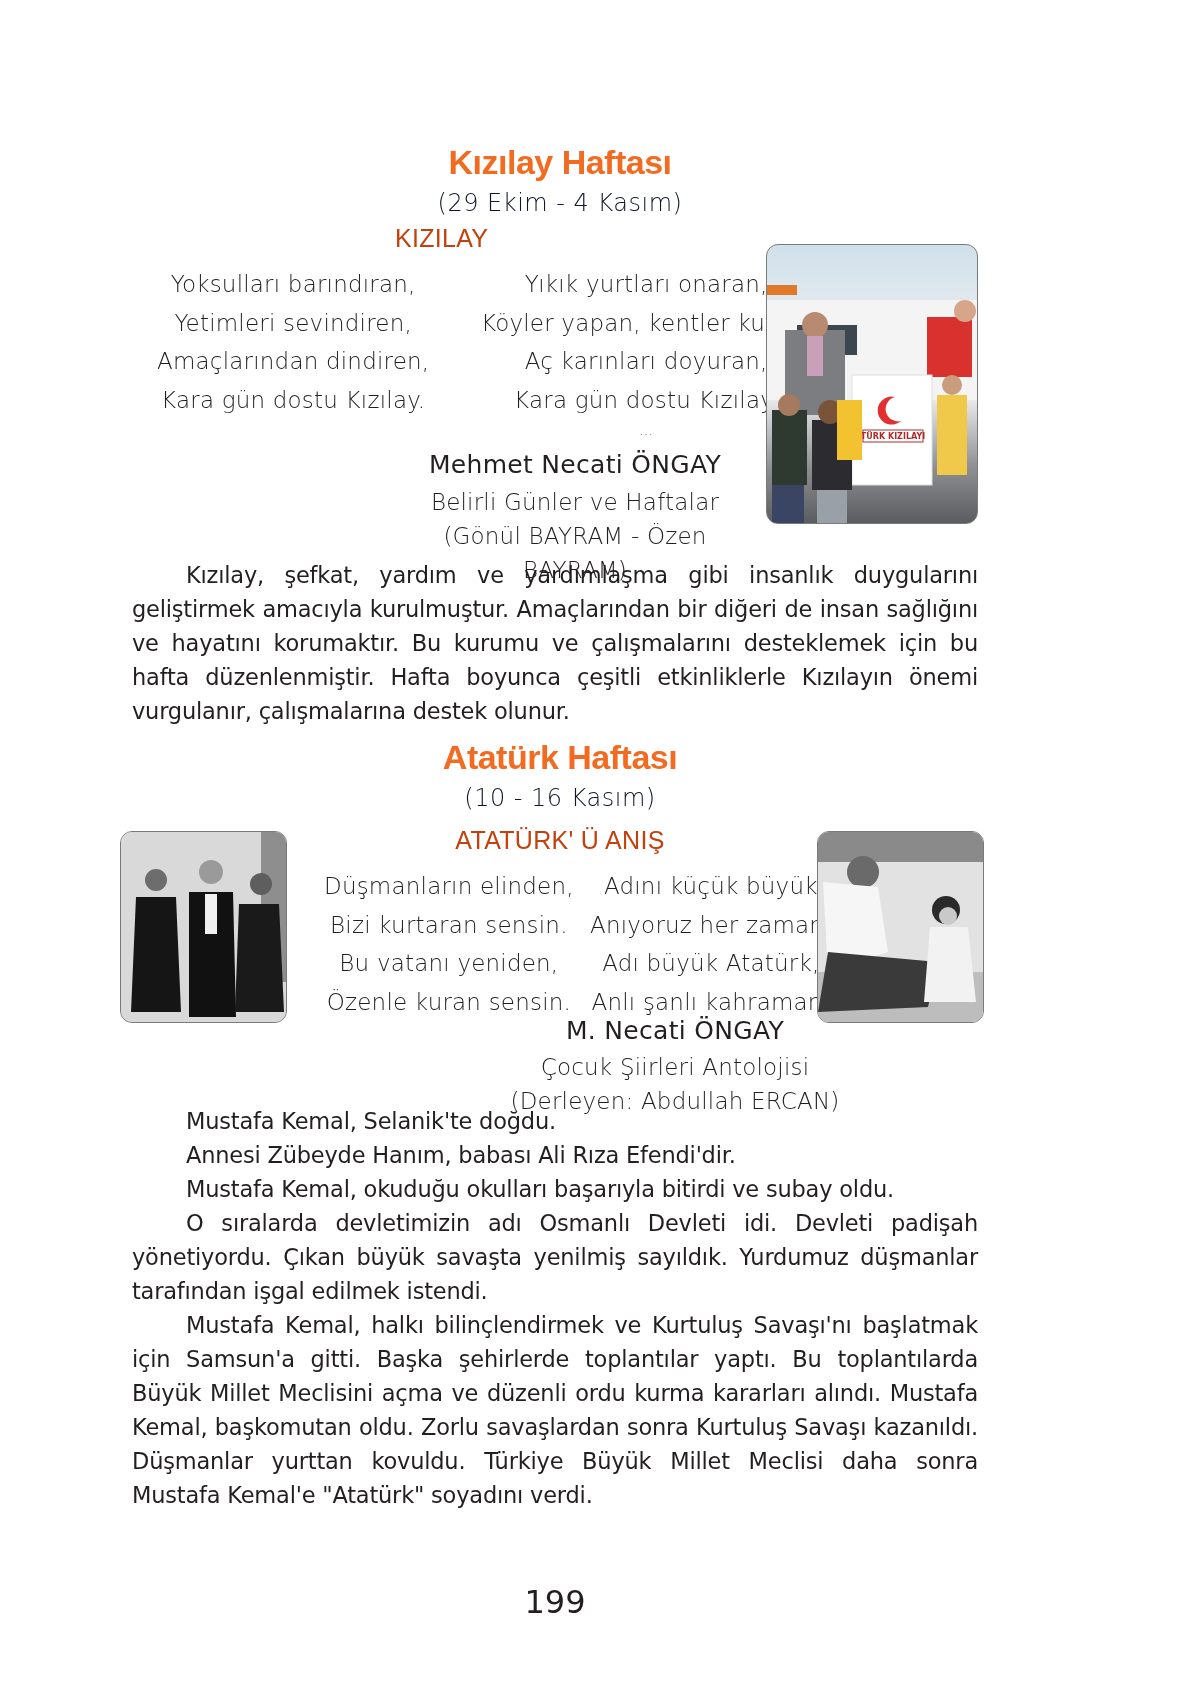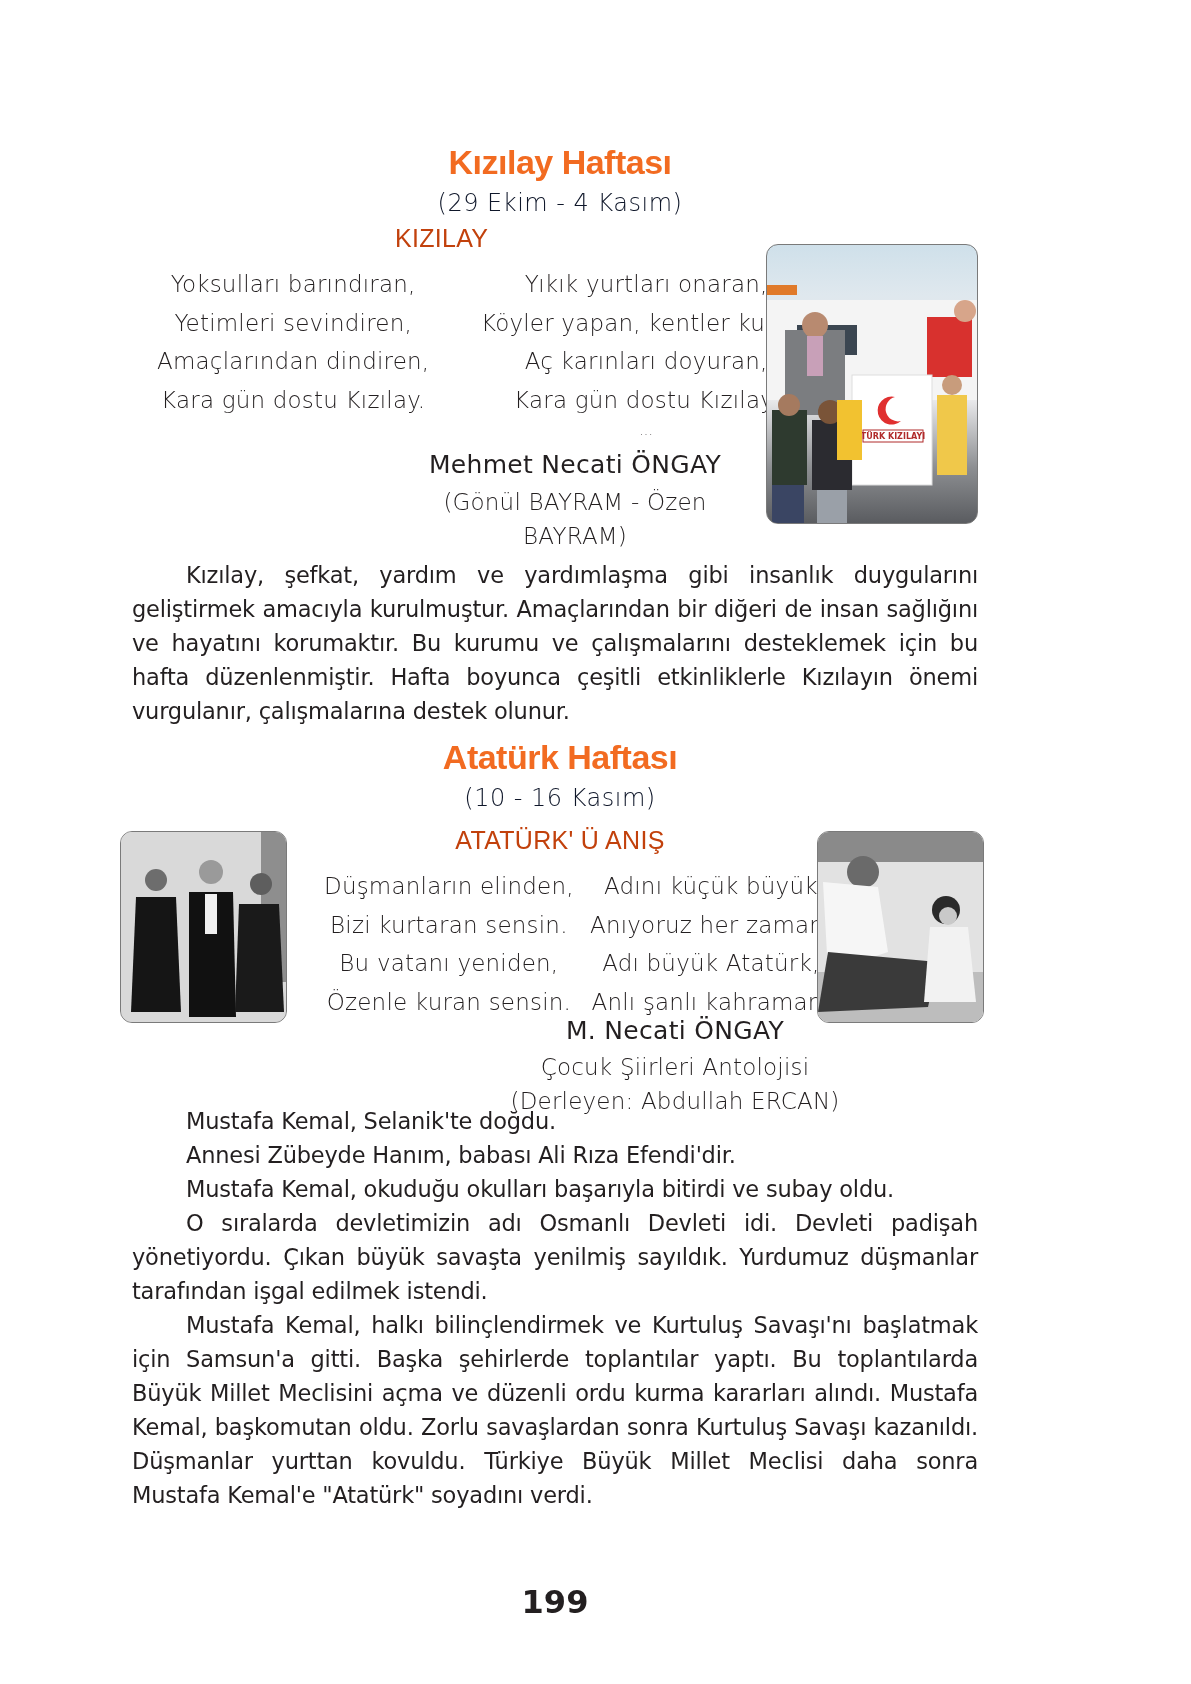--- a/index.html
+++ b/index.html
@@ -9,21 +9,21 @@
     .h-title { font-family: "Liberation Sans", sans-serif; font-weight: bold; color: #f26b21;
                font-size: 34px; letter-spacing: -0.5px; text-align: center; }
     .dates { font-size: 24px; font-weight: 200; text-align: center; color: #0f172a; letter-spacing: 0.5px; }
     .poem-title { font-family: "Liberation Sans", sans-serif; color: #c2410c; font-size: 25px; text-align: center; letter-spacing: 0.3px; }
     .verse { font-size: 23px; line-height: 38.5px; white-space: nowrap; font-weight: 300; letter-spacing: 0.2px; text-align: center; }
     .author { font-size: 25px; text-align: center; letter-spacing: 0.3px; }
     .source { font-size: 23px; text-align: center; line-height: 34px; font-weight: 200; letter-spacing: 0.2px; }
     .para { font-size: 22.5px; line-height: 34px; text-align: justify; letter-spacing: -0.2px; }
     .para .ind { display: inline-block; width: 54px; }
     .photo { border-radius: 12px; overflow: hidden; border: 1px solid #7a7a7a; }
-    .page-num { font-size: 32px; font-weight: 700; text-align: center; }
+    .page-num { font-size: 32px; font-weight: 400; text-align: center; }
   </style>
 </head>
 <body>
 
 <div class="abs h-title" style="left:400px; top:103px; width:320px;">Kızılay Haftası</div>
 <div class="abs dates" style="left:400px; top:149px; width:320px;">(29 Ekim - 4 Kasım)</div>
 <div class="abs poem-title" style="left:395px; top:184px; width:100px; text-align:left;">KIZILAY</div>
 
 <div class="abs verse" style="left:157px; top:225px;">
   <div>Yoksulları barındıran,</div>
@@ -34,20 +34,21 @@
 <div class="abs verse" style="left:481px; top:225px;">
   <div>Yıkık yurtları onaran,</div>
   <div>Köyler yapan, kentler kuran,</div>
   <div>Aç karınları doyuran,</div>
   <div>Kara gün dostu Kızılay.</div>
   <div style="line-height:22px; font-size:14px;">...</div>
 </div>
 
 <div class="abs author" style="left:400px; top:410px; width:350px;">Mehmet Necati ÖNGAY</div>
 <div class="abs source" style="left:400px; top:445px; width:350px;">
+  <div>Belirli Günler ve Haftalar</div>
   <div>(Gönül BAYRAM - Özen BAYRAM)</div>
 </div>
 
 <div class="abs photo" style="left:766px; top:204px; width:210px; height:278px; background:linear-gradient(180deg,#cfe0ea 0%,#dfe8ee 18%,#e8e8ea 35%,#ececee 55%,#8d8f92 80%,#5a5c60 100%);">
   <svg width="210" height="278" viewBox="0 0 210 278">
     <rect x="0" y="55" width="210" height="100" fill="#f4f4f4"></rect>
     <rect x="30" y="80" width="60" height="30" fill="#3b4651"></rect>
     <rect x="0" y="40" width="30" height="10" fill="#e07a2a"></rect>
     <rect x="160" y="72" width="45" height="60" fill="#d8312e"></rect>
     <circle cx="198" cy="66" r="11" fill="#d7a58a"></circle>

